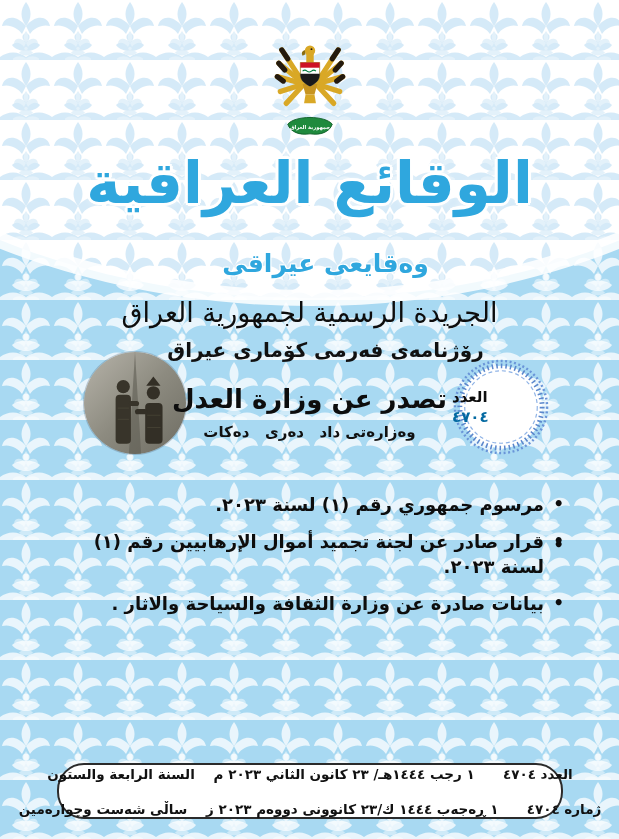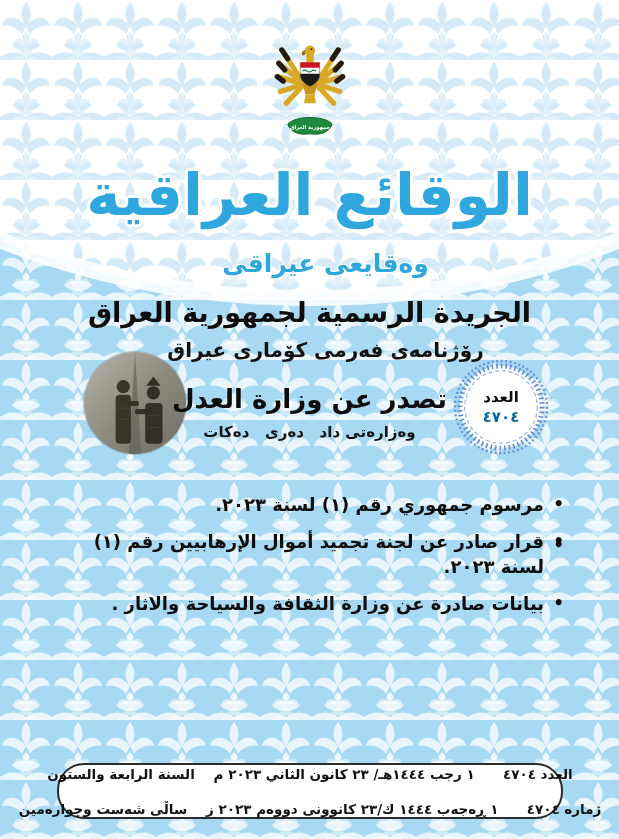--- a/index.html
+++ b/index.html
@@ -6,49 +6,49 @@
   .page{
     position:relative; width:619px; height:839px; overflow:hidden;
     font-family:"DejaVu Sans", sans-serif; direction:rtl;
   }
   .bg{position:absolute; inset:0; z-index:0;}
   .layer{position:absolute; z-index:2;}
 
   .emblem{left:272px; top:38px; width:76px; height:104px;}
 
   .title-main{
-    left:0; right:0; top:158px; text-align:center;
+    left:0; right:0; top:146px; text-align:center;
     font-size:58px; font-weight:bold; color:#2fa7de; line-height:1.3;
     text-shadow:-2px -2px 0 #fff,2px -2px 0 #fff,-2px 2px 0 #fff,2px 2px 0 #fff,
       -3px 0 0 #fff,3px 0 0 #fff,0 -3px 0 #fff,0 3px 0 #fff,0 0 9px #fff;
   }
   .title-kurdish{
     left:0; right:0; top:249px; text-align:center;
     font-size:25px; font-weight:bold; color:#2fa7de;
     text-shadow:-1px -1px 0 #fff,1px -1px 0 #fff,-1px 1px 0 #fff,1px 1px 0 #fff;
     padding-left:32px;
   }
   .subtitle-ar{left:0; right:0; top:297px; text-align:center;
-    font-size:27px; font-weight:bold; color:#0d0d0d;}
+    font-size:27px; font-weight:normal; color:#0d0d0d;}
   .subtitle-ku{left:0; right:0; top:338px; text-align:center;
     font-size:20px; color:#111; font-weight:bold;padding-left:32px;}
 
   .stele{left:84px; top:352px; width:102px; height:102px; border-radius:50%;
     overflow:hidden; box-shadow:0 0 0 1px rgba(90,110,130,.35);}
   .stele svg{display:block;}
 
   .issuer-ar{left:0; right:0; top:384px; text-align:center;
     font-size:26px; font-weight:bold; color:#0d0d0d;}
   .issuer-ku{left:0; right:0; top:423px; text-align:center;
     font-size:15px; font-weight:bold; color:#111; white-space:pre;}
 
   .badge{left:452px; top:358px; width:98px; height:98px;}
   .badge svg{position:absolute; inset:0;}
   .badge-text{position:absolute; inset:0; display:flex; flex-direction:column;
-    align-items:center; justify-content:center; gap:2px; z-index:3;}
+    align-items:flex-end; justify-content:center; gap:2px; z-index:3;}
   .badge-label{font-size:15px; font-weight:bold; color:#0d0d0d;}
   .badge-number{font-size:15px; font-weight:bold; color:#0369a1;}
 
   .contents{left:54px; top:492px; width:512px; direction:rtl; color:#0d0d0d;}
   .li{position:relative; padding-right:22px; font-size:18px; font-weight:bold;
     line-height:25px; text-align:right;}
   .li .bullet{position:absolute; right:2px; top:0; font-size:17px;}
   .li-1{margin-bottom:12px;}
   .li-2{line-height:33px; text-align:justify; text-align-last:start; margin-bottom:8px;}
   .li-3{margin-bottom:12px;}

